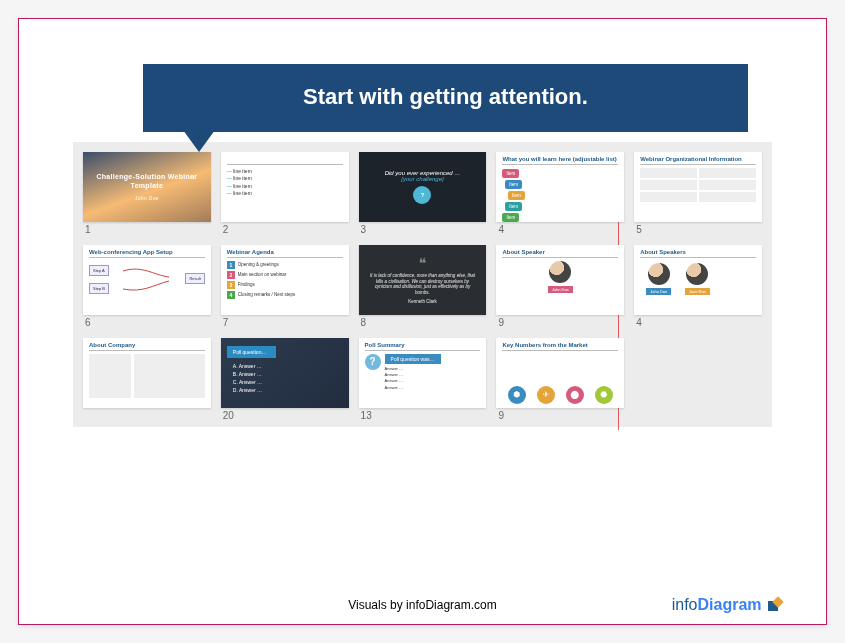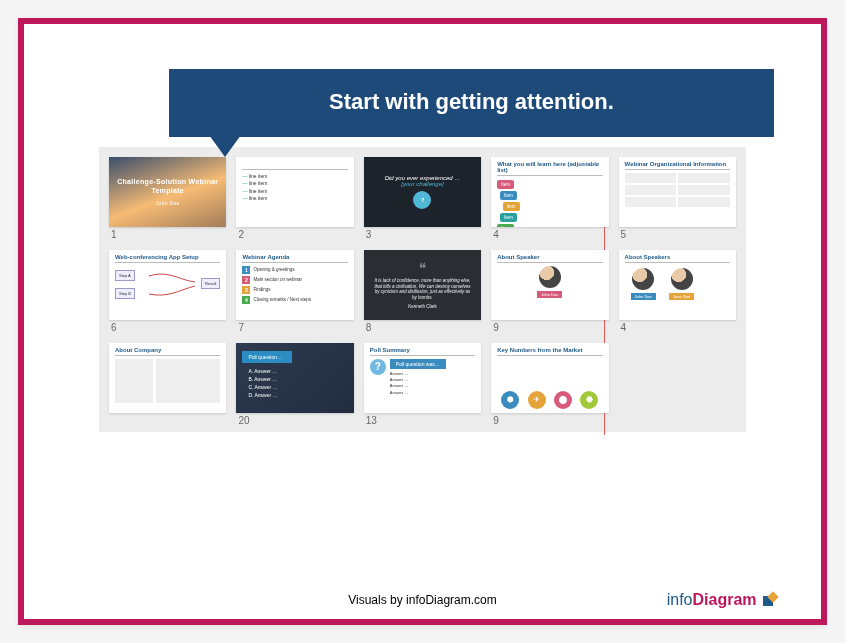--- a/index.html
+++ b/index.html
@@ -8,25 +8,25 @@
     background: #f5f5f5;
     width: 845px;
     height: 643px;
     position: relative;
     padding: 18px;
   }
   .page {
     width: 100%;
     height: 100%;
     background: #ffffff;
-    border: 6px solid #be185d;
+    border: 1px solid #be185d;
     box-shadow: 0 2px 6px rgba(0,0,0,.08);
     position: relative;
     overflow: hidden;
-    padding: 45px 75px 0;
+    padding: 45px 54px 0;
   }
   
   .callout {
     background: #1e4a7a;
     color: #fff;
     font-weight: 700;
     font-size: 22px;
     text-align: center;
     padding: 18px 30px 20px;
     line-height: 1.35;
@@ -135,21 +135,21 @@
   .redline{ position:absolute; left:78%; top:58px; width:1px; height:230px; background:#d33; opacity:.8;}
   
   .footer{
     position:absolute; left:0; right:0; bottom:12px;
     text-align:center; font-size:12px; color:#000000;
   }
   .logo{
     position:absolute; right:40px; bottom:10px;
     font-size:16px; color:#1e5a8a; font-weight:400;
   }
-  .logo b{ color:#be185d;}
+  .logo b{ color:#3b82f6;}
   .logo .mark{
     display:inline-block; width:18px; height:14px; position:relative; vertical-align:middle; margin-left:2px;
   }
   .logo .mark::before{ content:""; position:absolute; left:0; top:2px; width:10px; height:10px; background:#1e5a8a;}
   .logo .mark::after{ content:""; position:absolute; left:6px; top:-1px; width:8px; height:8px; background:#e8a23a; transform:rotate(45deg);}
 </style>
 </head>
 <body>
 
 <div class="page">

